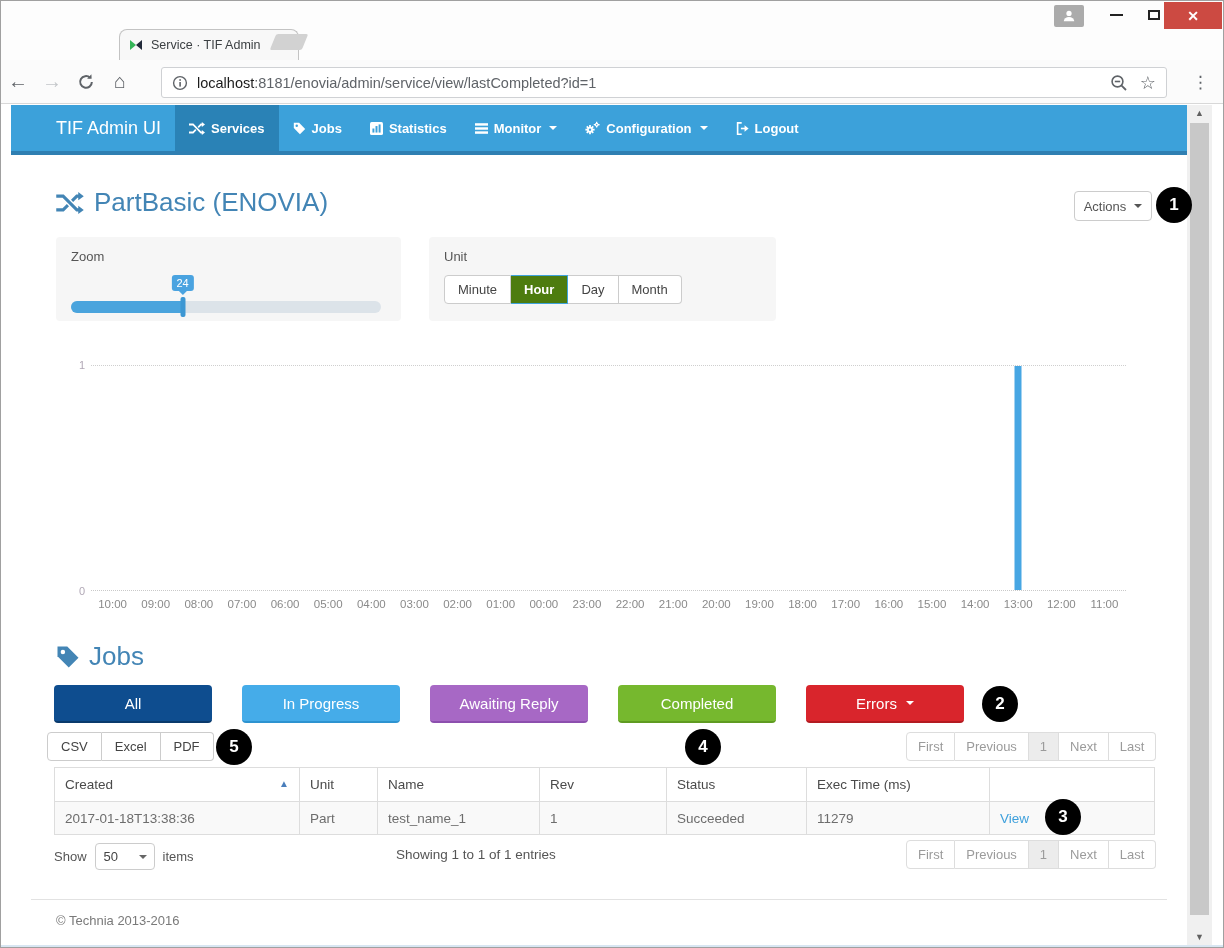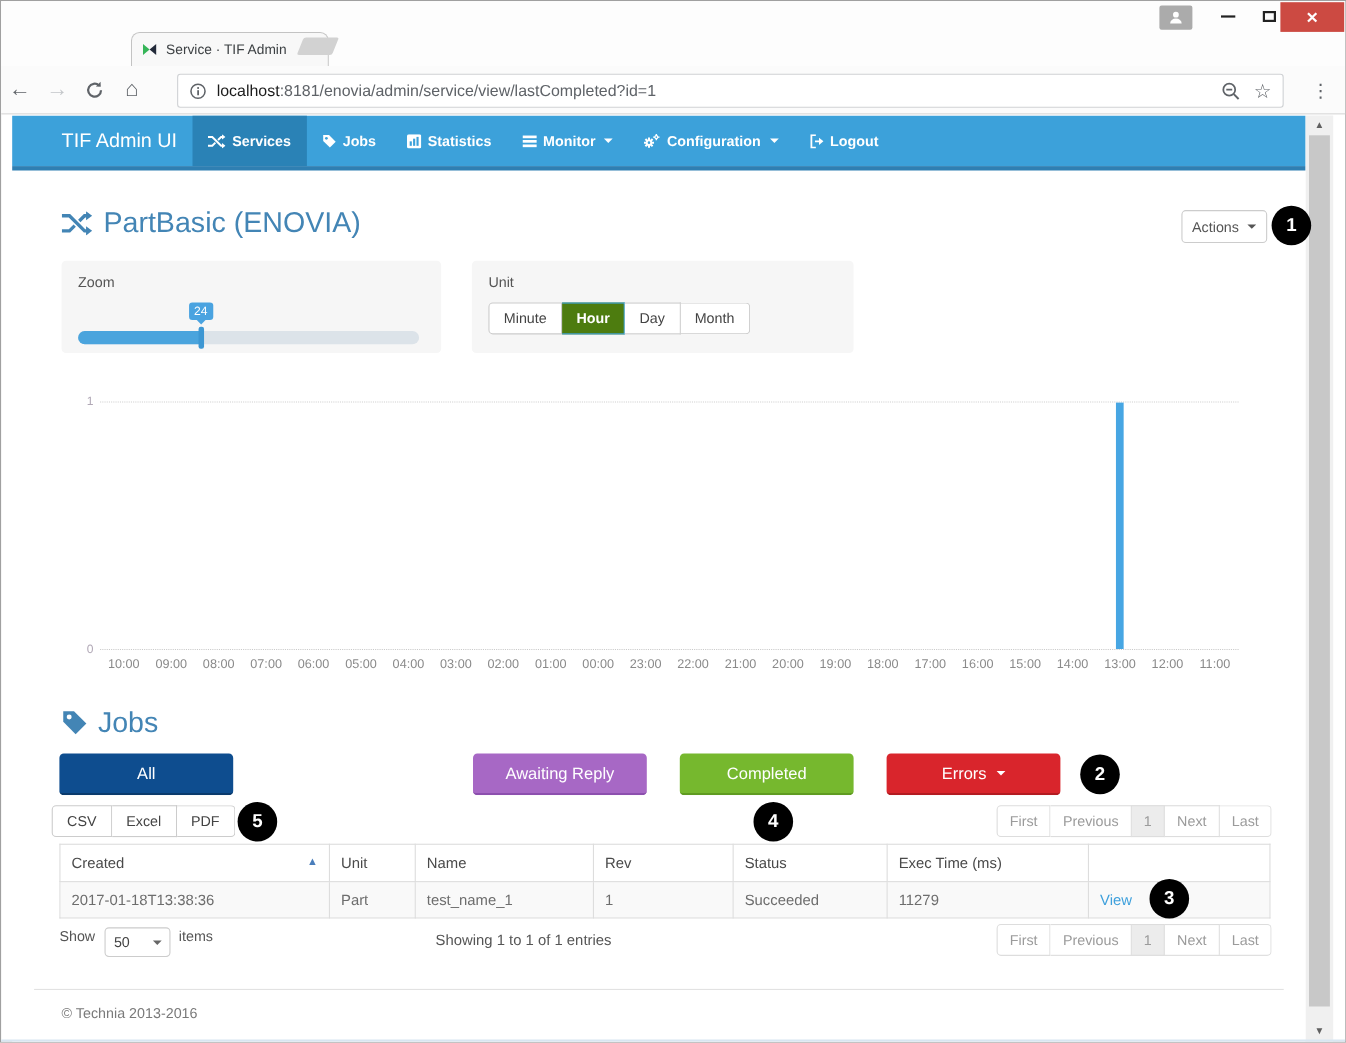--- a/index.html
+++ b/index.html
@@ -122,21 +122,21 @@
   .page-btn.current { background:#ececec; }
 
   table.jobs { position:absolute; left:43px; top:662px; width:1100px; border-collapse:collapse;
                font-size:13.5px; table-layout:fixed; }
   table.jobs th, table.jobs td { border:1px solid #ddd; padding:8px 10px; text-align:left; overflow:hidden; white-space:nowrap; }
   table.jobs th { color:#4a4a4a; font-weight:normal; height:34px; position:relative; }
   table.jobs td { color:#6d6d6d; background:#f9f9f9; height:33px; }
   .sort-asc { position:absolute; right:10px; top:10px; font-size:10px; color:#4a7ebb; }
   .view-link { color:#3ea0dc; text-decoration:none; cursor:pointer; }
 
-  .length-wrap { position:absolute; left:43px; top:738px; display:flex; gap:8px;
+  .length-wrap { position:absolute; left:43px; top:738px; display:flex; align-items:center; gap:8px;
                  font-size:13px; color:#555; }
   .length-select { position:relative; width:60px; height:27px; border:1px solid #ccc; border-radius:4px;
                    background:#fff; font-size:13px; color:#444; display:flex; align-items:center;
                    padding:0 8px; cursor:pointer; }
   .length-select .caret { position:absolute; right:7px; border-top-color:#666; }
   .dt-info { position:absolute; left:385px; top:742px; font-size:13.5px; color:#555; }
 
   .page-footer-line { position:absolute; left:20px; right:20px; top:794px; border-top:1px solid #e2e2e2; }
   .copyright { position:absolute; left:45px; top:808px; font-size:13px; color:#7a7a7a; }
 
@@ -376,20 +376,23 @@
     <div class="jobs-heading">
       <svg width="24" height="24" viewBox="0 0 16 16">
           <path d="M1 1h6.5L15 8.5 8.5 15 1 7.5Z" fill="#4385b5"></path>
           <circle cx="4.6" cy="4.6" r="1.5" fill="#fff"></circle>
         </svg>
       <span>Jobs</span>
     </div>
 
     <button class="filter-btn f-all">
         <span>All</span>
+      </button>
+    <button class="filter-btn f-progress">
+        <span>In Progress</span>
       </button>
     <button class="filter-btn f-awaiting">
         <span>Awaiting Reply</span>
       </button>
     <button class="filter-btn f-completed">
         <span>Completed</span>
       </button>
     <button class="filter-btn f-errors">
         <span>Errors</span>
         <span class="caret"></span>

